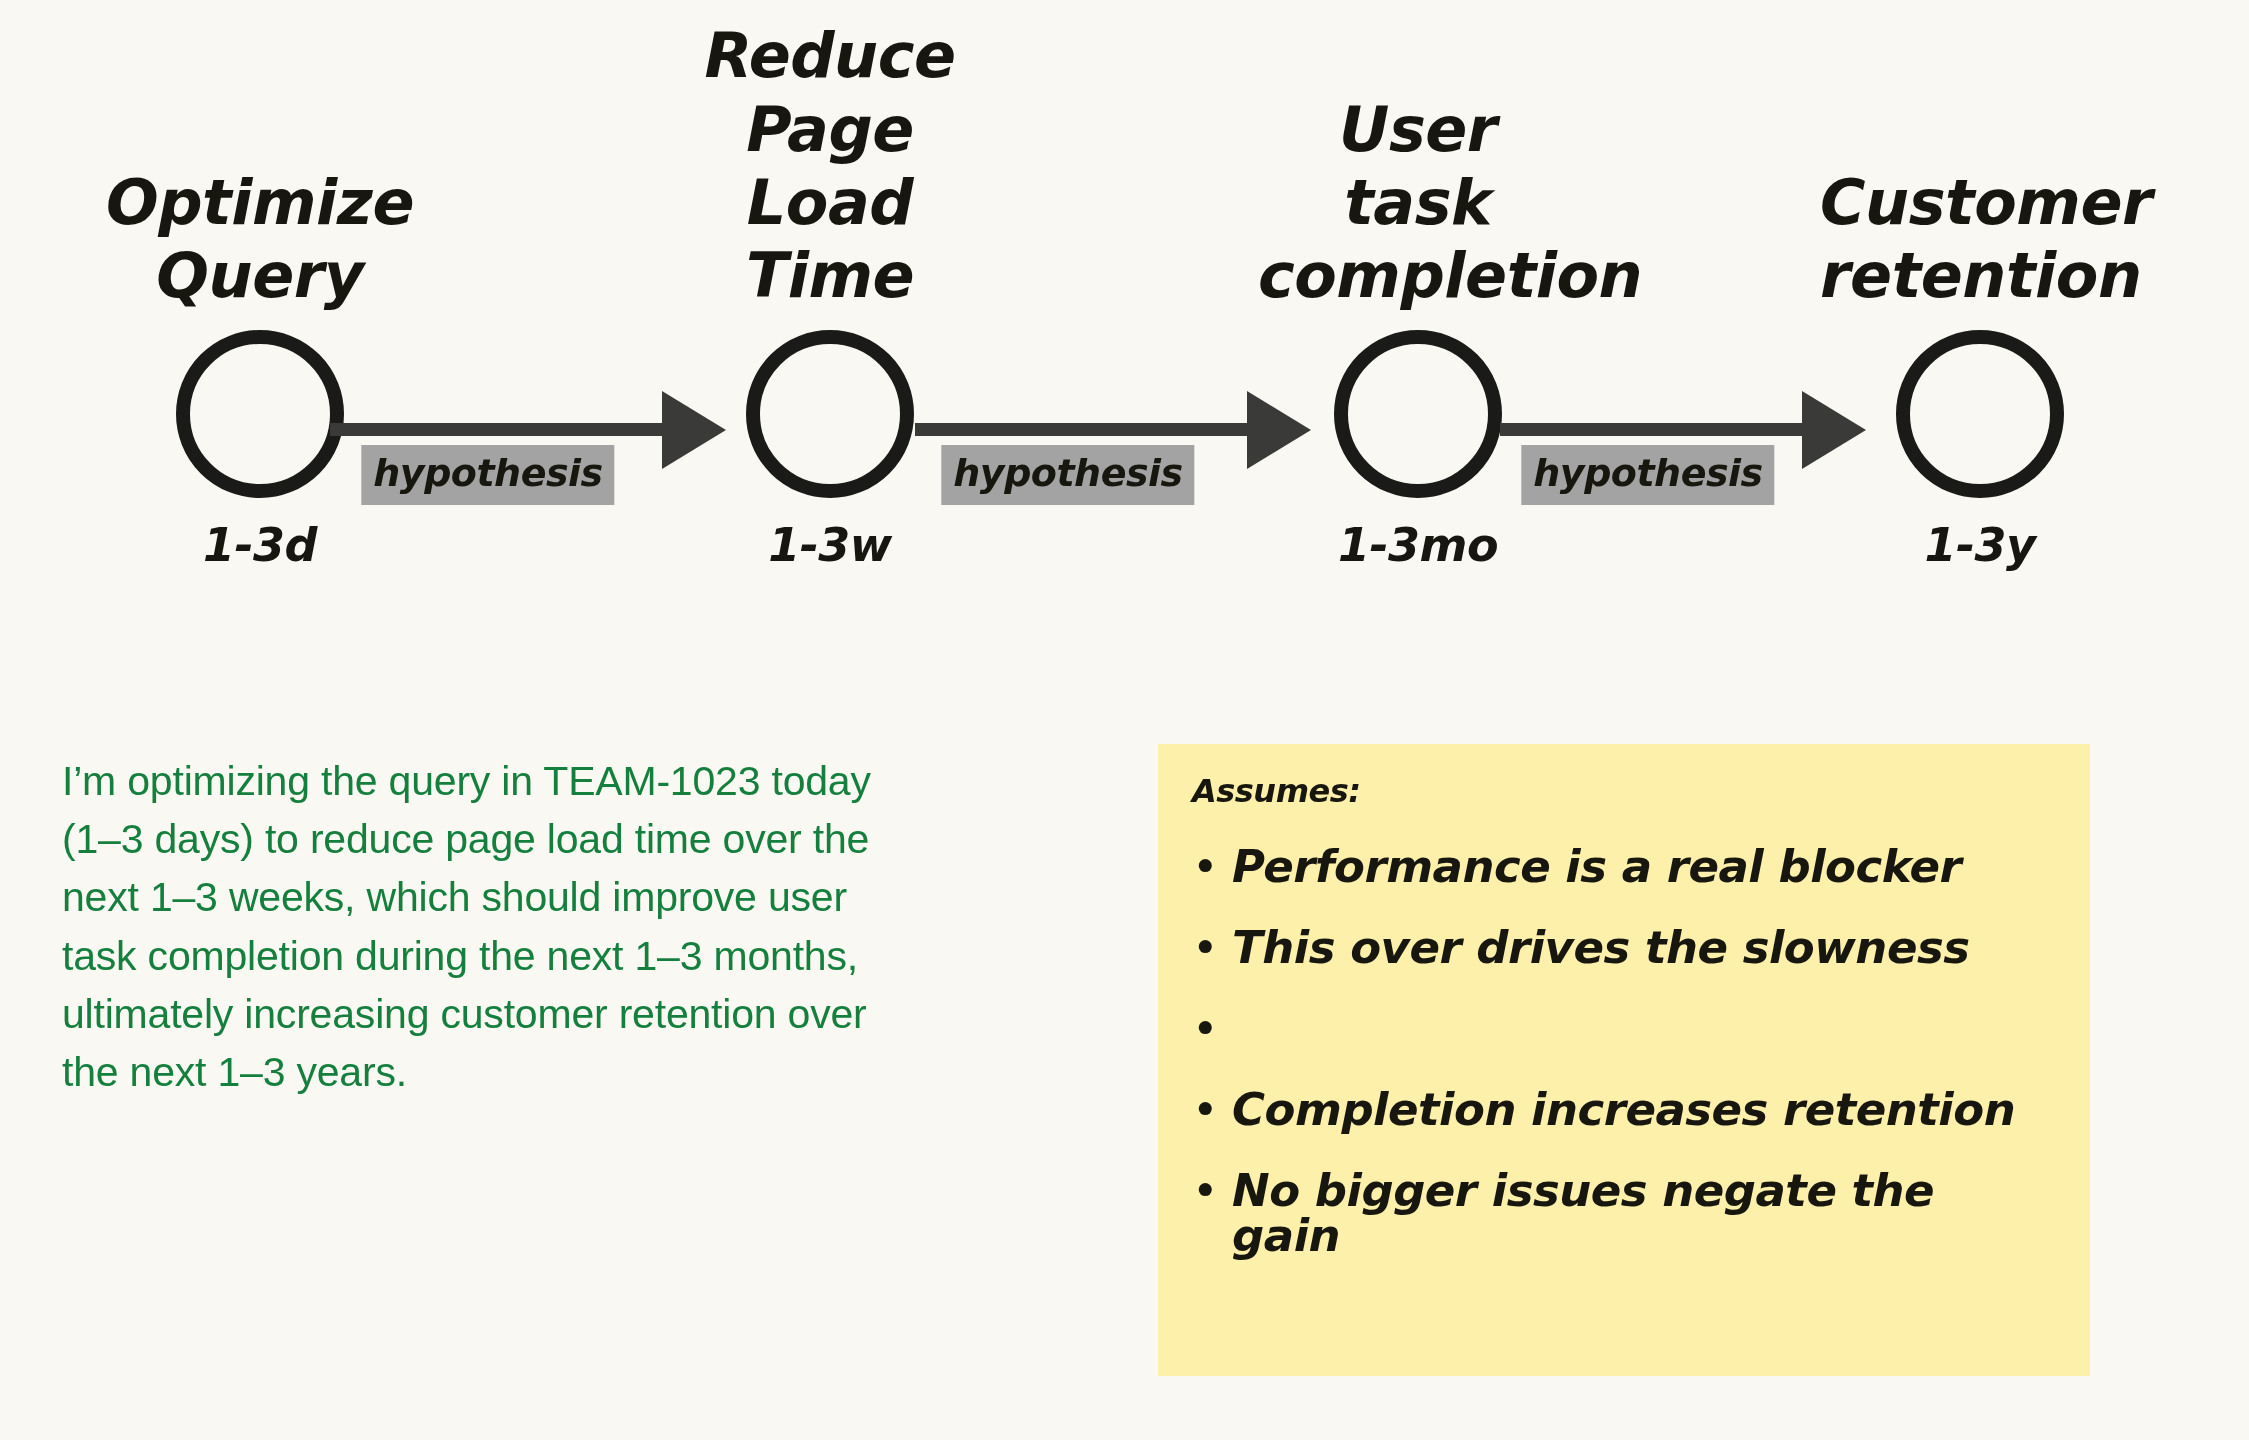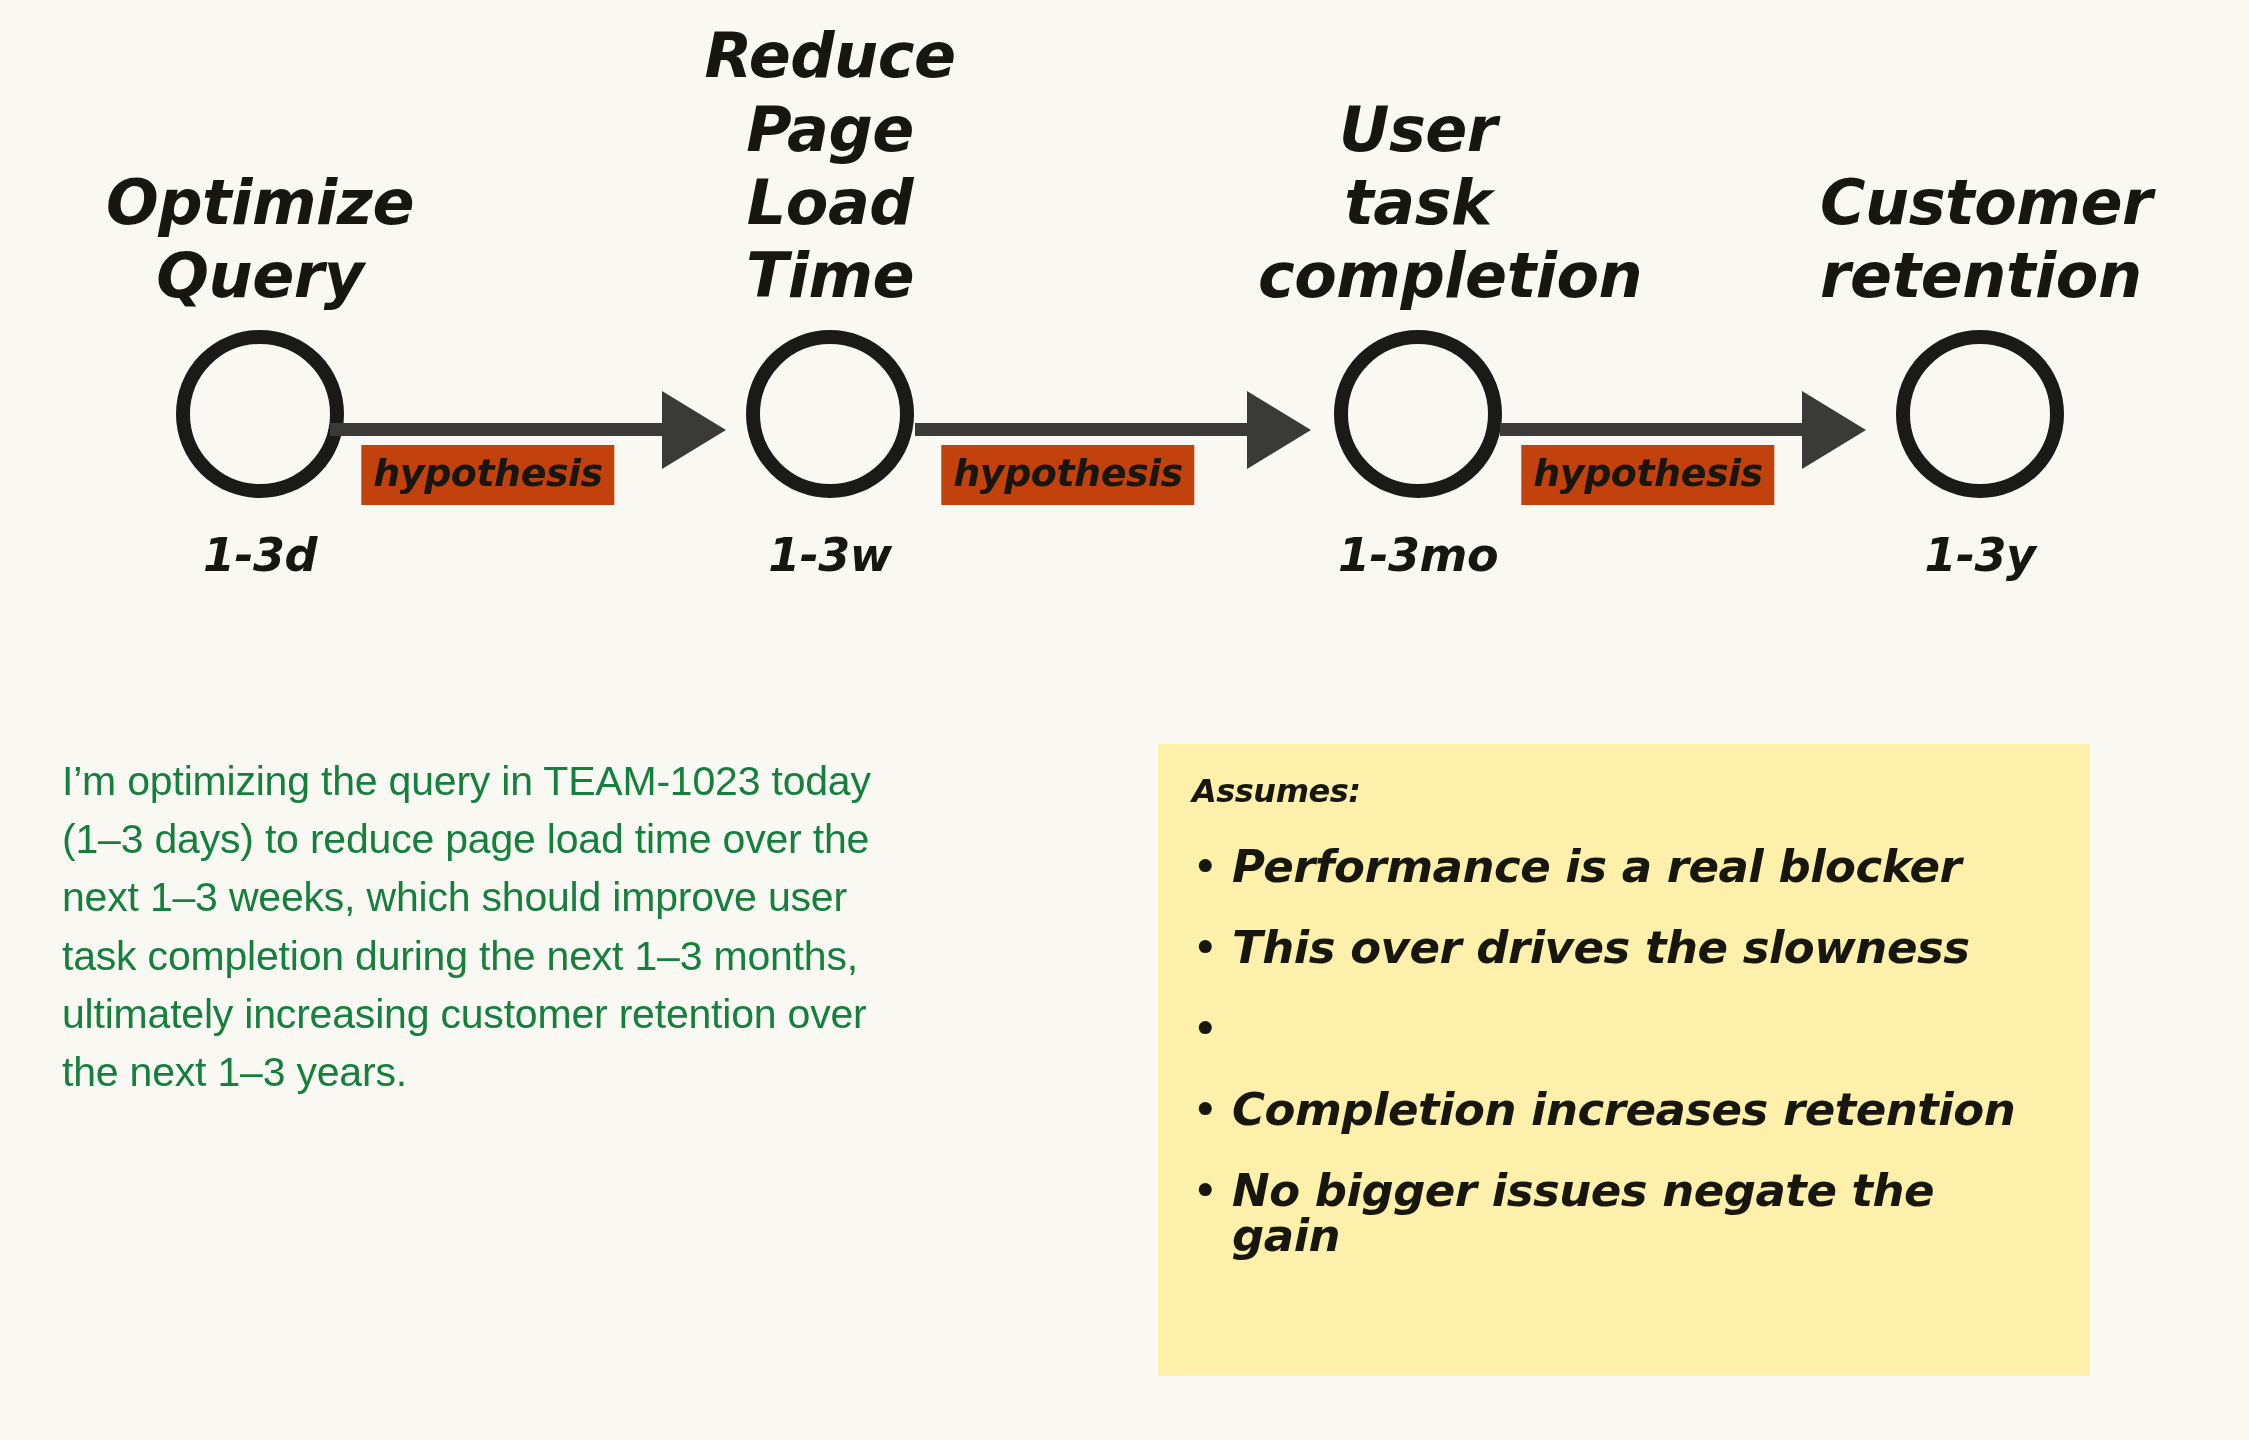--- a/index.html
+++ b/index.html
@@ -60,21 +60,21 @@
     border-radius: 50%;
     border: 14px solid #1a1a18;
     background: transparent;
     box-sizing: border-box;
   }
 
   .node-duration {
     position: absolute;
     left: 50%;
     transform: translateX(-50%);
-    top: 198px;
+    top: 188px;
     font-size: 46px;
     white-space: nowrap;
   }
 
   
   .edge {
     position: absolute;
     height: 170px;
   }
   .edge-line {
@@ -91,21 +91,21 @@
     height: 0;
     border-top: 39px solid transparent;
     border-bottom: 39px solid transparent;
     border-left: 64px solid #3a3a38;
   }
   .edge-label {
     position: absolute;
     top: 100px;
     left: 50%;
     transform: translateX(-50%);
-    background: #c2410c;
+    background: #a3a3a3;
     font-size: 38px;
     padding: 6px 12px 10px 12px;
     white-space: nowrap;
   }
 
   
   #narrative {
     position: absolute;
     left: 62px;
     top: 752px;

